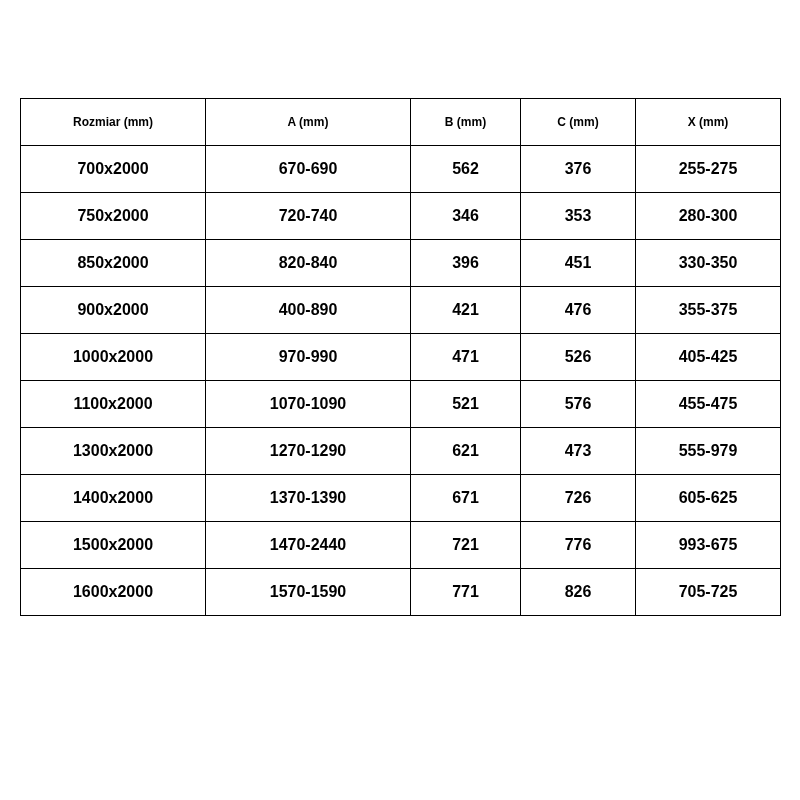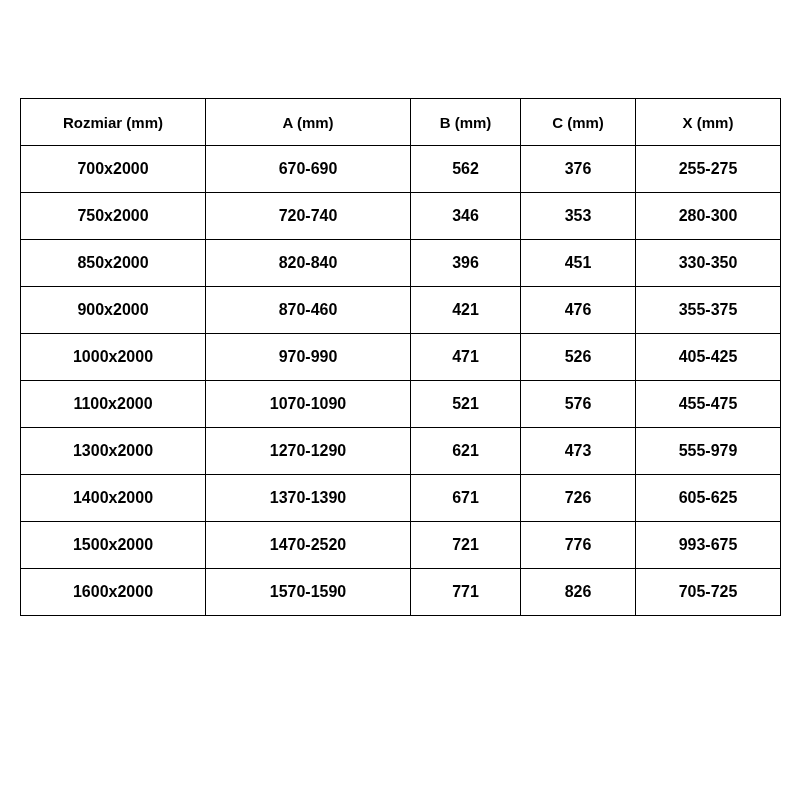--- a/index.html
+++ b/index.html
@@ -37,21 +37,21 @@
     text-align: center;
     vertical-align: middle;
     font-weight: bold;
     font-size: 16px;
     height: 46px;
     padding: 0 4px;
     white-space: nowrap;
   }
   table.size-table thead th {
     height: 46px;
-    font-size: 15px;
+    font-size: 12px;
   }
   
   col.c0 { width: 185px; }
   col.c1 { width: 205px; }
   col.c2 { width: 110px; }
   col.c3 { width: 115px; }
   col.c4 { width: 145px; }
 </style>
 </head>
 <body>
@@ -92,21 +92,21 @@
         </tr>
         <tr>
           <td>850x2000</td>
           <td>820-840</td>
           <td>396</td>
           <td>451</td>
           <td>330-350</td>
         </tr>
         <tr>
           <td>900x2000</td>
-          <td>870-460</td>
+          <td>400-890</td>
           <td>421</td>
           <td>476</td>
           <td>355-375</td>
         </tr>
         <tr>
           <td>1000x2000</td>
           <td>970-990</td>
           <td>471</td>
           <td>526</td>
           <td>405-425</td>
@@ -127,21 +127,21 @@
         </tr>
         <tr>
           <td>1400x2000</td>
           <td>1370-1390</td>
           <td>671</td>
           <td>726</td>
           <td>605-625</td>
         </tr>
         <tr>
           <td>1500x2000</td>
-          <td>1470-2520</td>
+          <td>1470-2440</td>
           <td>721</td>
           <td>776</td>
           <td>993-675</td>
         </tr>
         <tr>
           <td>1600x2000</td>
           <td>1570-1590</td>
           <td>771</td>
           <td>826</td>
           <td>705-725</td>

